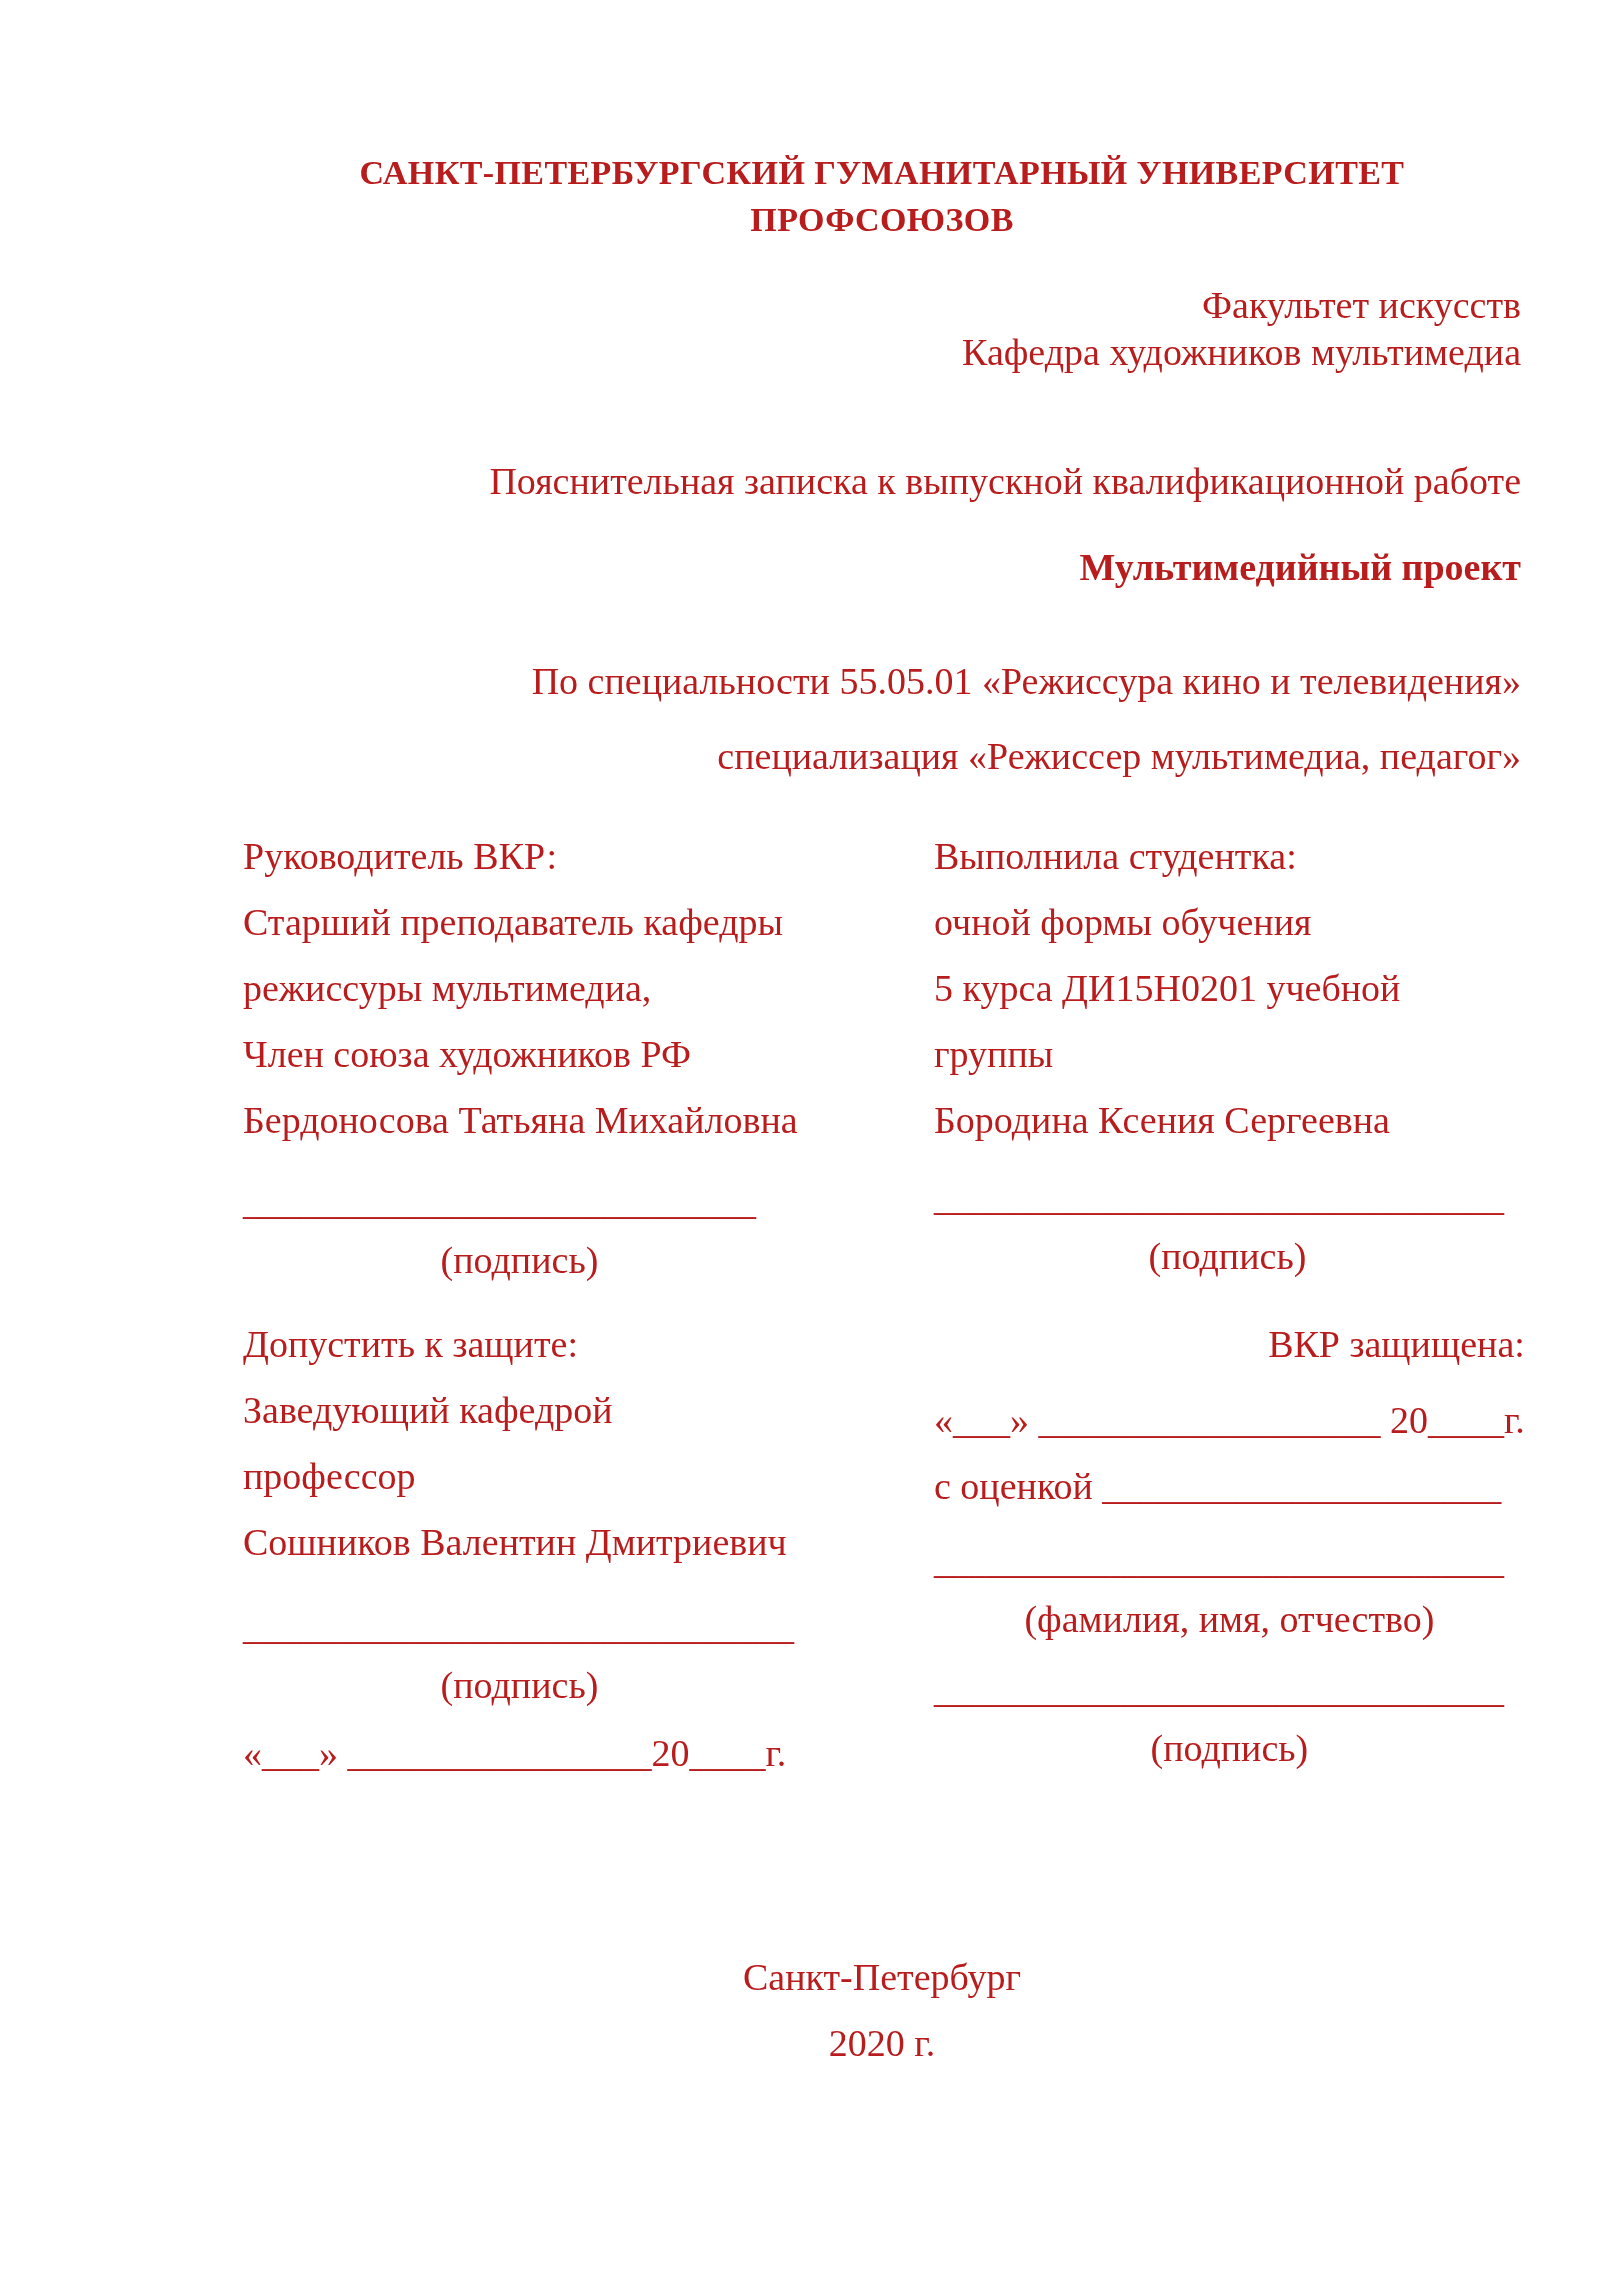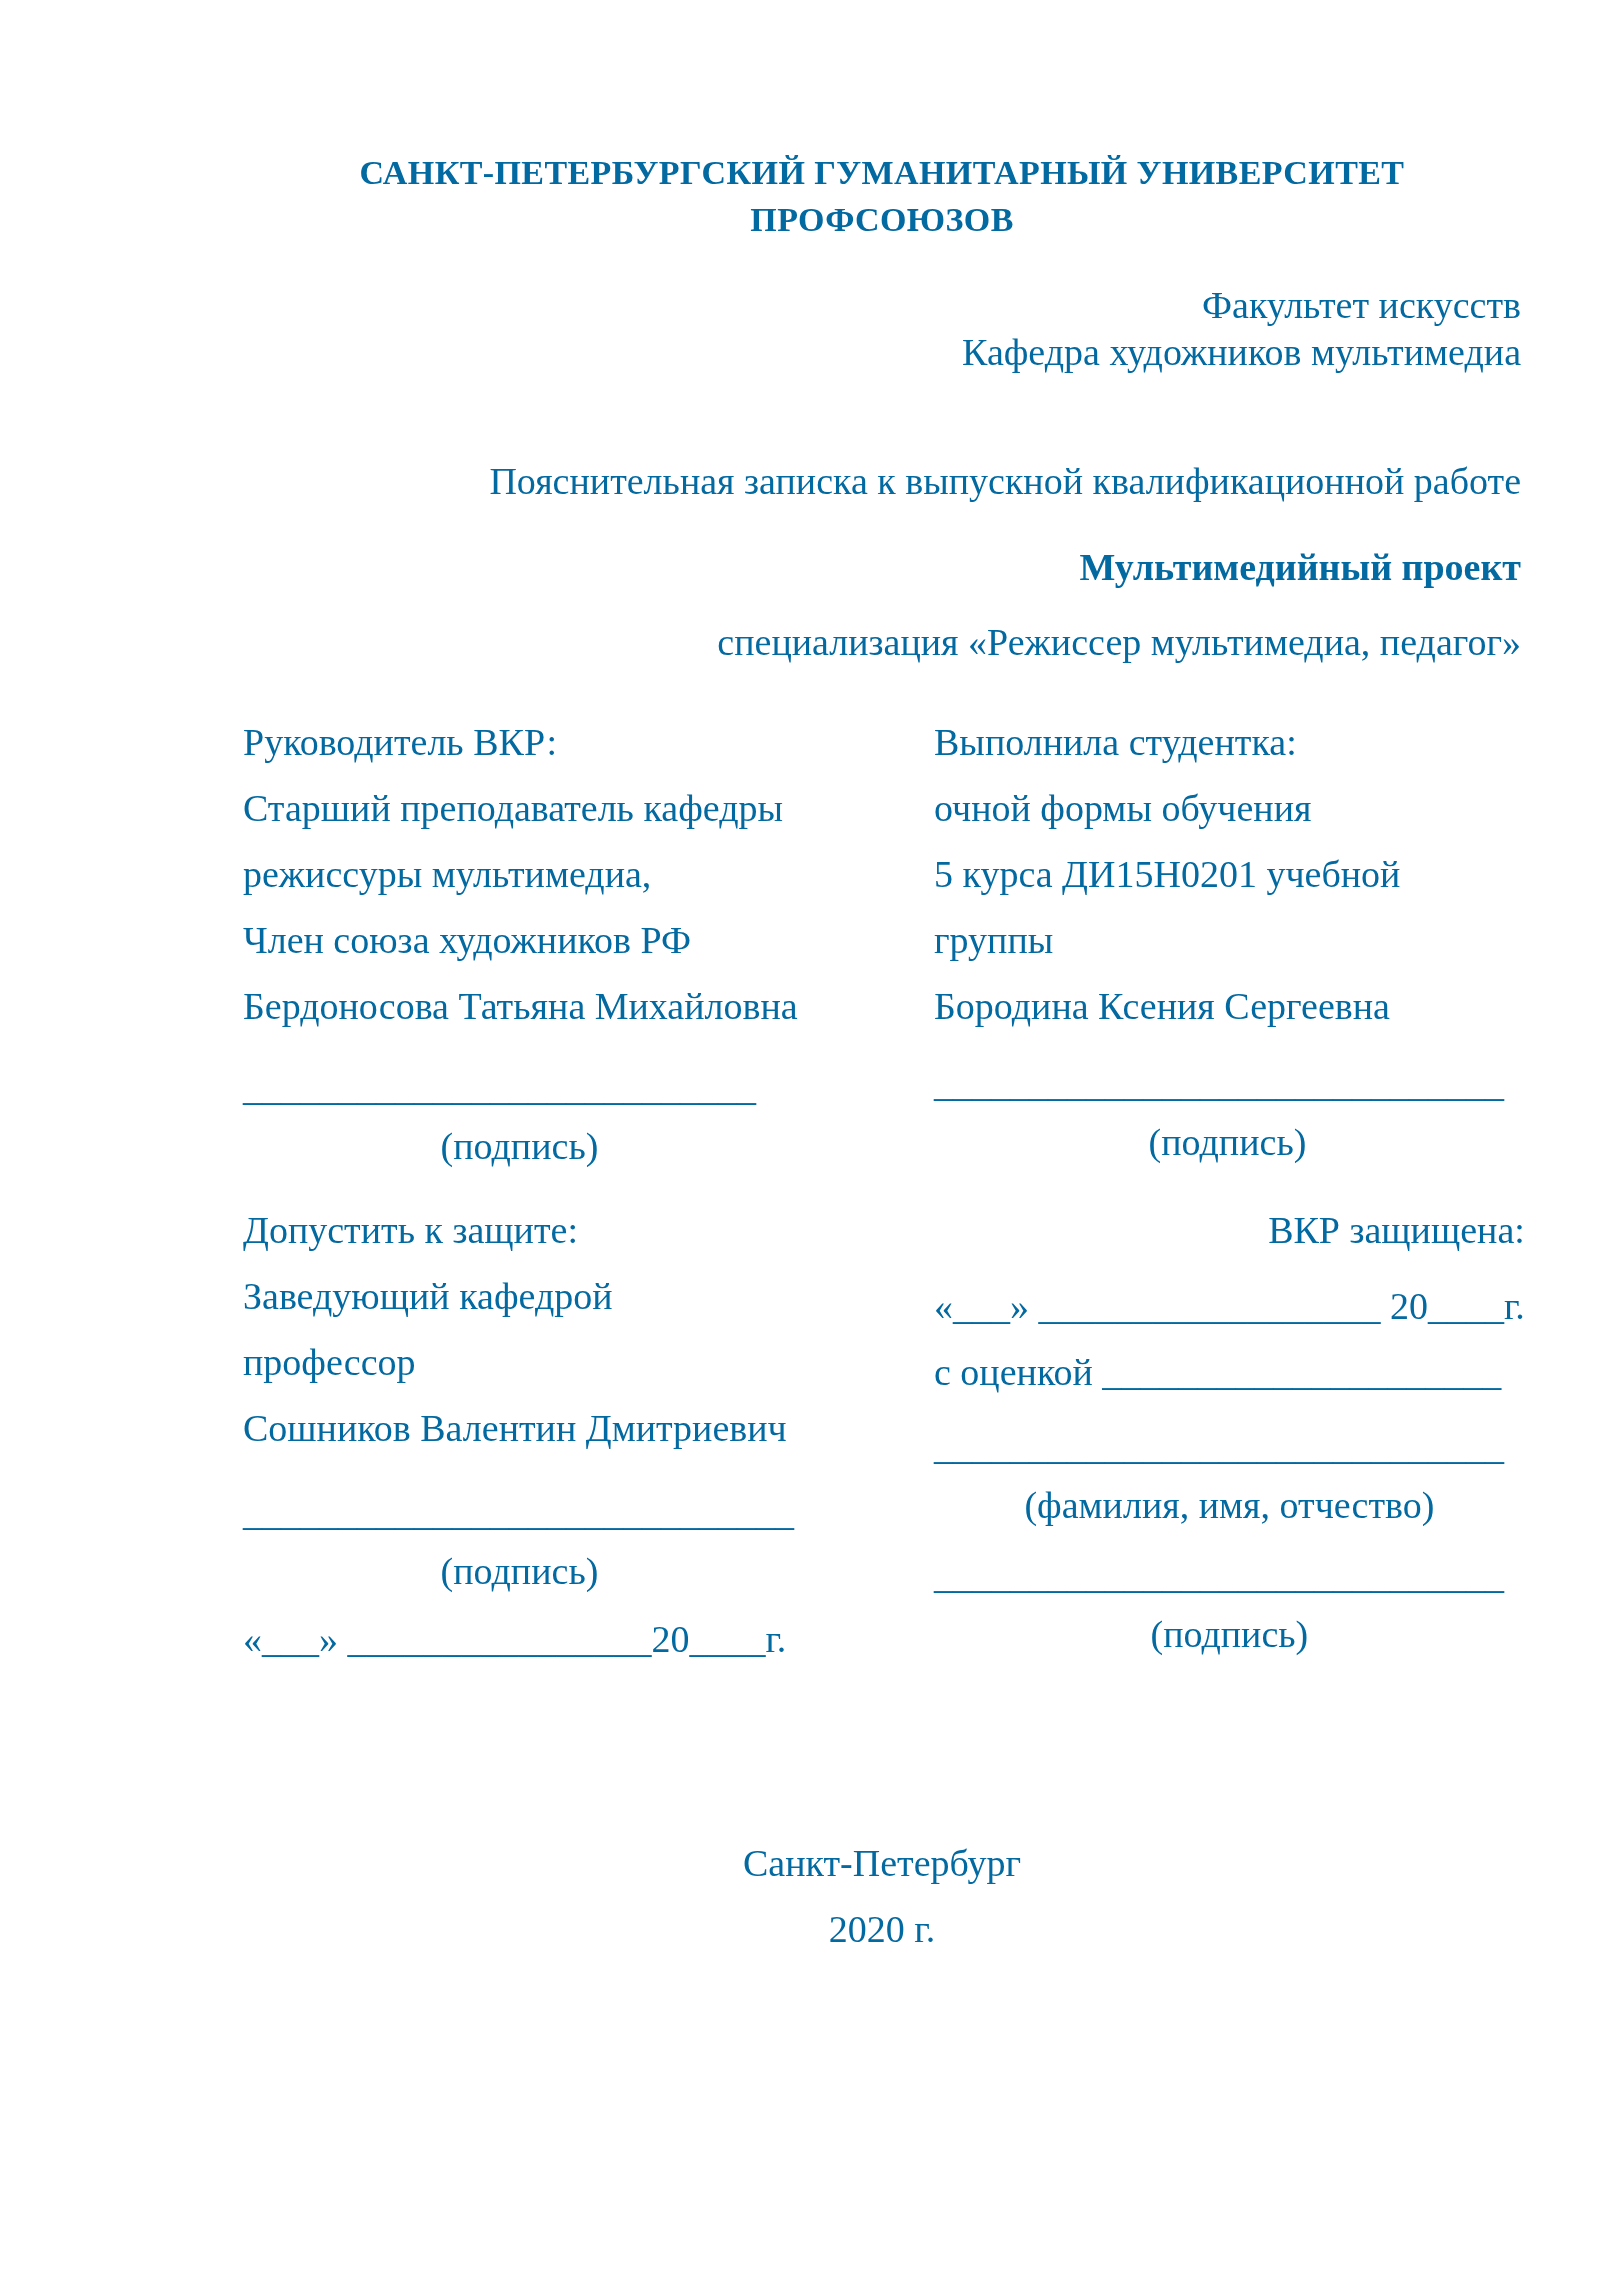--- a/index.html
+++ b/index.html
@@ -1,21 +1,21 @@
 <!DOCTYPE html>
 <html lang="ru" style="font-size:12.6px"><head>
 <meta charset="utf-8">
 <style>
   html, body { margin: 0; padding: 0; background: #ffffff; }
   .page {
     position: relative;
     width: 1623px;
     height: 2295px;
     background: #ffffff;
-    color: #0369a1;
+    color: #b91c1c;
     font-family: "Liberation Serif", "DejaVu Serif", serif;
     font-size: 38px;
     overflow: hidden;
   }
   .content {
     position: absolute;
     left: 243px;
     right: 102px;
     top: 0;
     padding-top: 149px;
@@ -53,20 +53,21 @@
 <div class="page">
   <div class="content">
 
     <div class="u-title">САНКТ-ПЕТЕРБУРГСКИЙ ГУМАНИТАРНЫЙ УНИВЕРСИТЕТ ПРОФСОЮЗОВ</div>
     <div class="c line60 mt50">Факультет искусств</div>
     <div class="c line60">Кафедра художников мультимедиа</div>
 
     <div class="c line60 mt105">Пояснительная записка к выпускной квалификационной работе</div>
     <div class="c line60 bold mt50">Мультимедийный проект</div>
 
+    <div class="c line60 mt85">По специальности 55.05.01 «Режиссура кино и телевидения»</div>
     <div class="c line60 mt35">специализация «Режиссер мультимедиа, педагог»</div>
 
     <div class="cols mt55">
       <div class="col-left">
         <div>Руководитель ВКР:</div>
         <div>Старший преподаватель кафедры</div>
         <div>режиссуры мультимедиа,</div>
         <div>Член союза художников РФ</div>
         <div>Бердоносова Татьяна Михайловна</div>
         <div class="sig-wrap-left">

